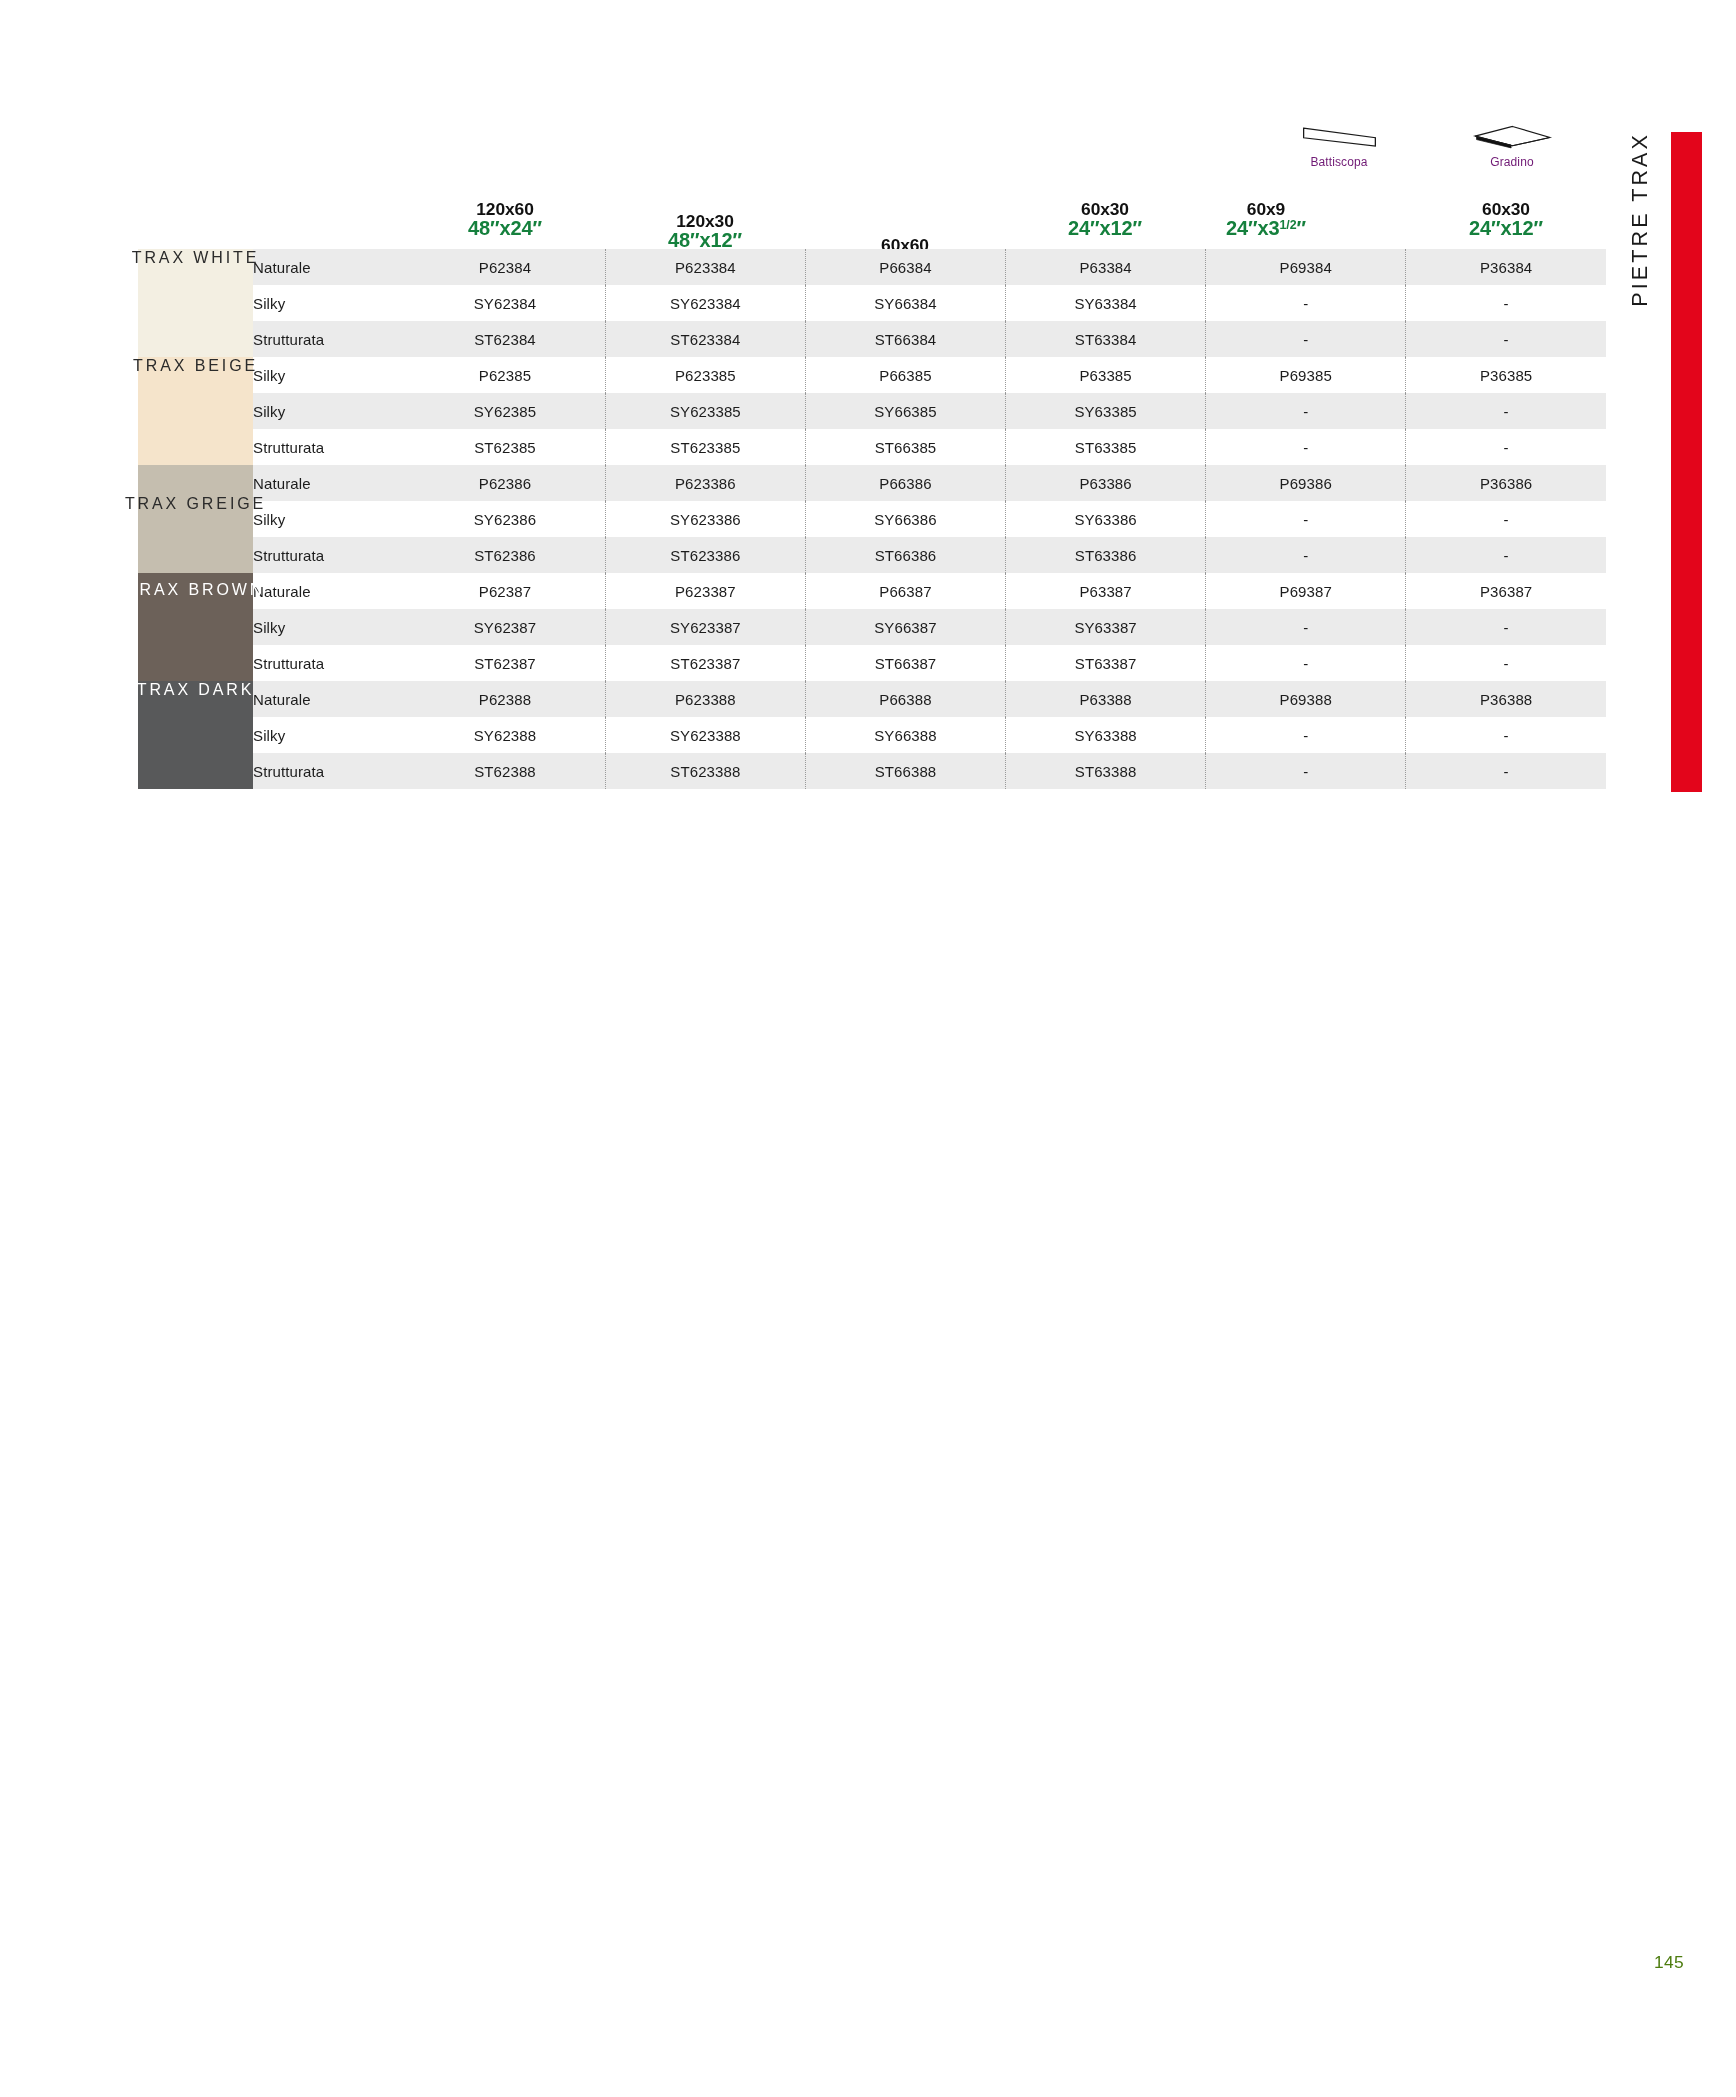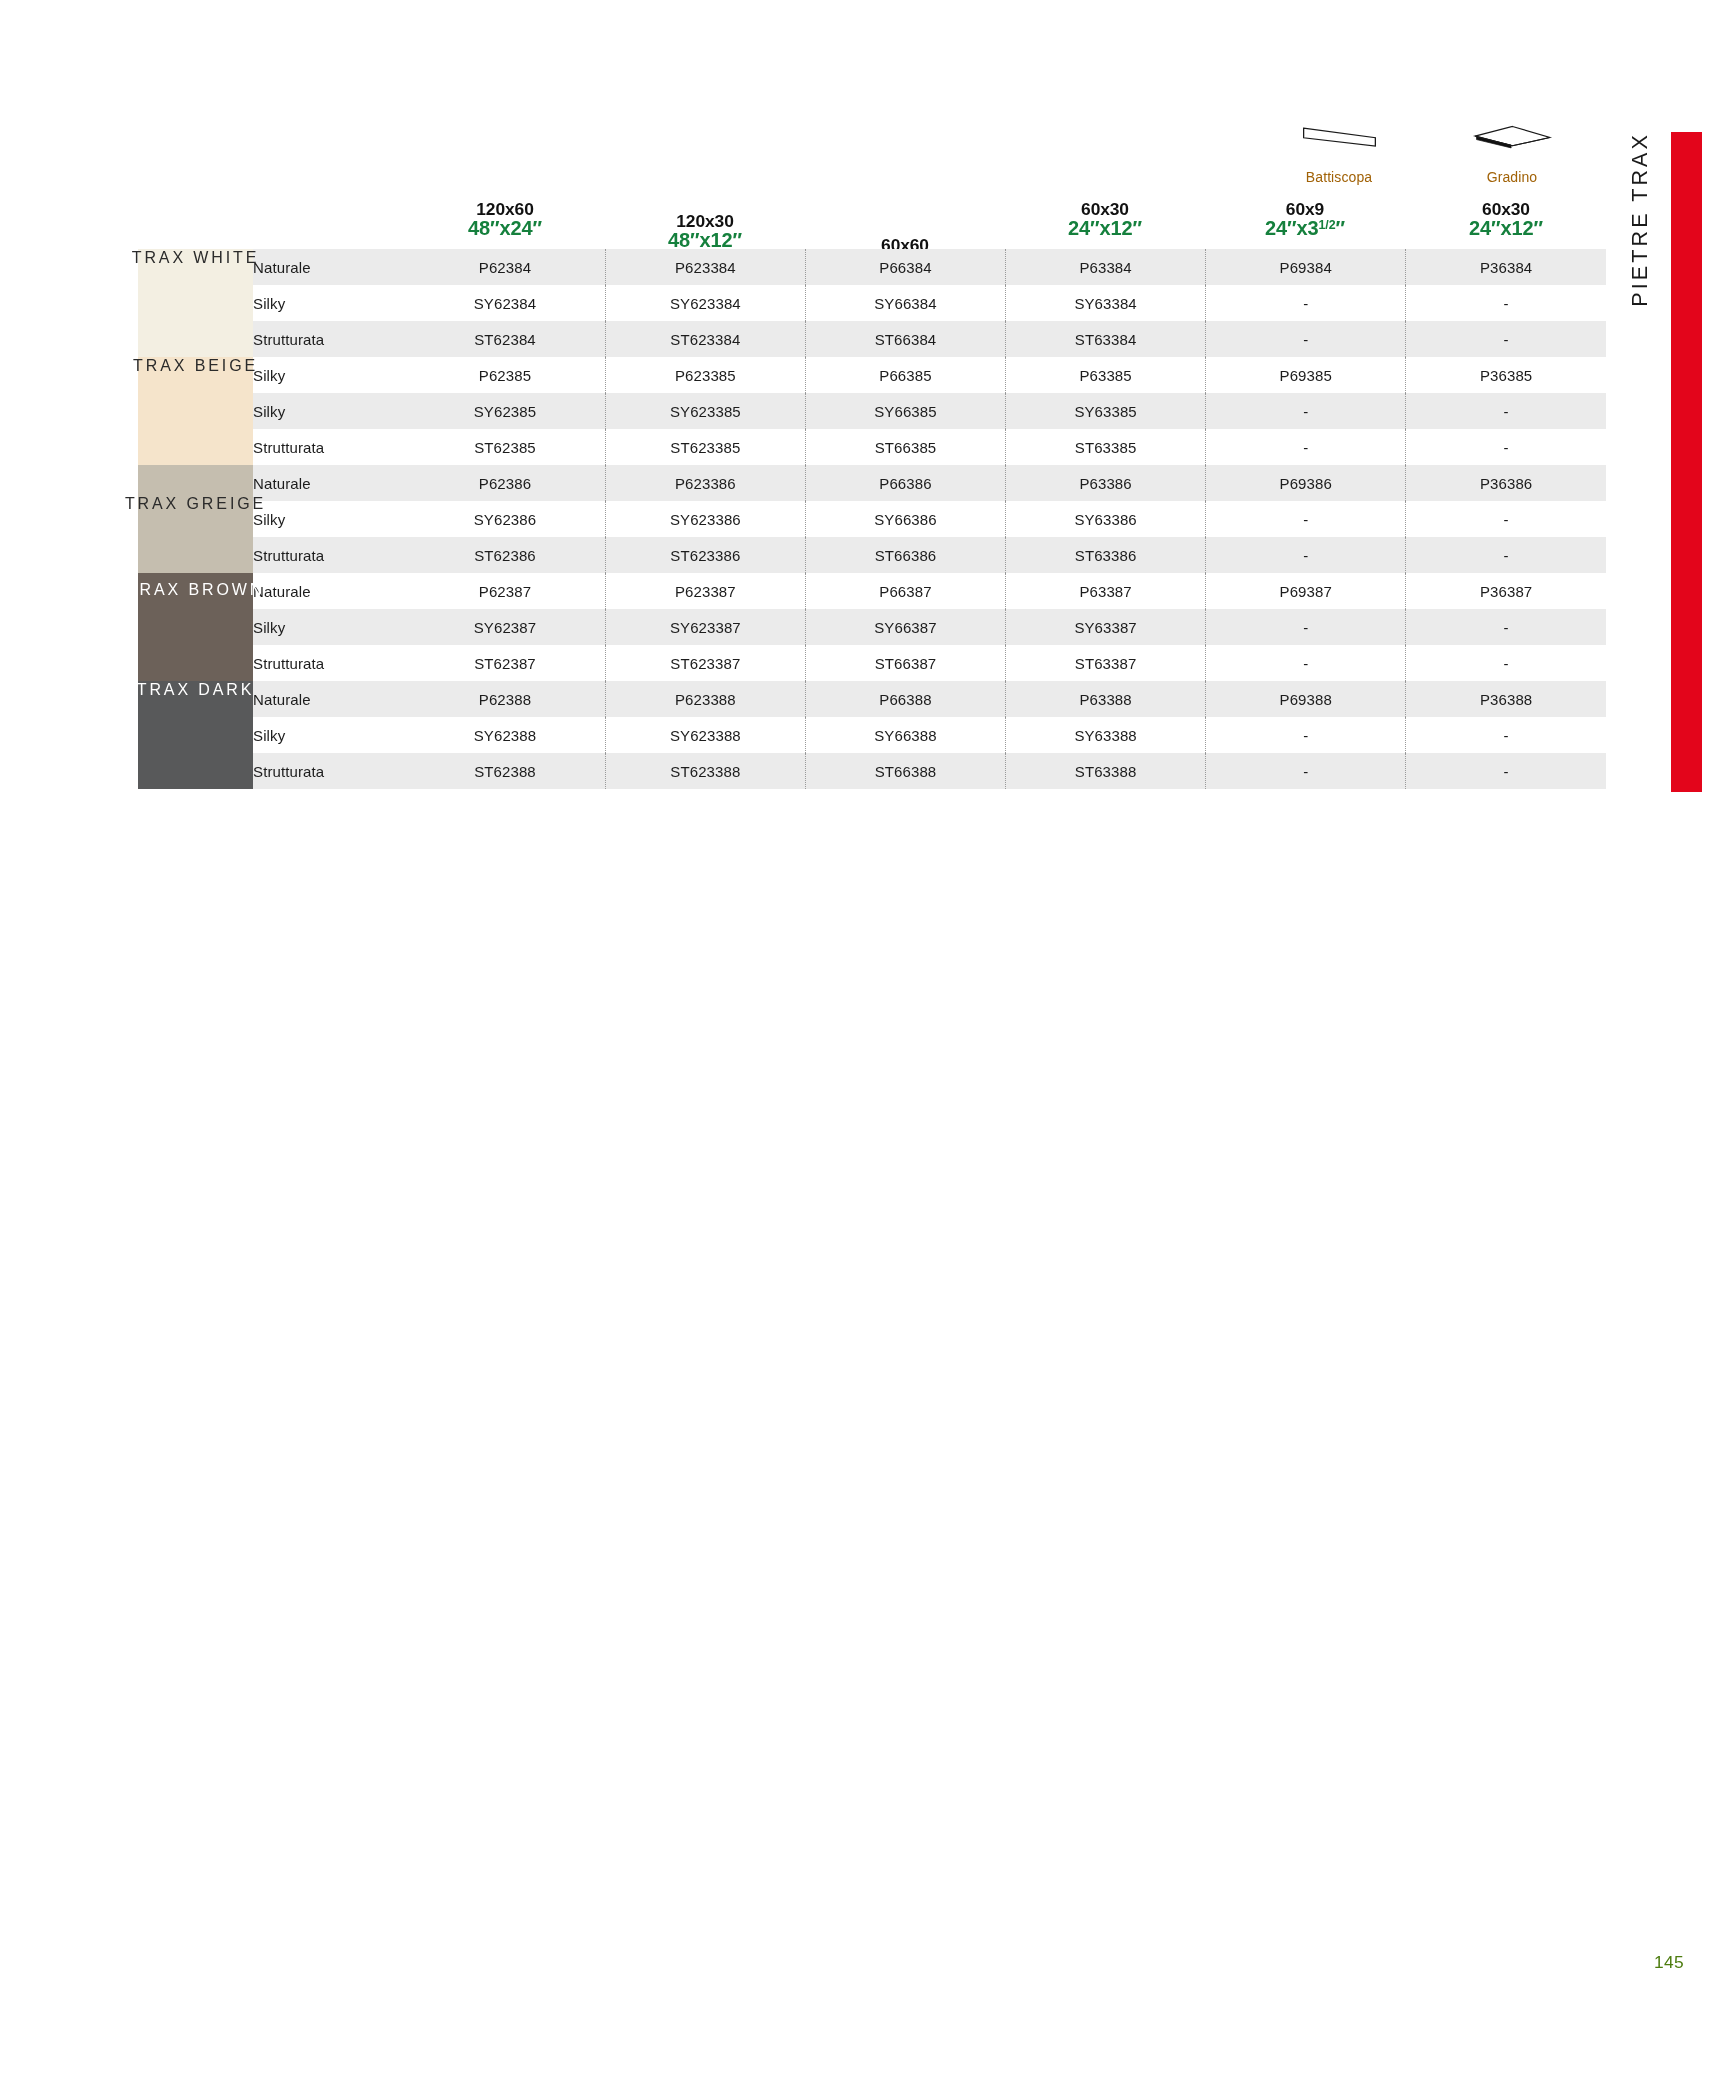--- a/index.html
+++ b/index.html
@@ -55,23 +55,23 @@
     letter-spacing: 0.3px;
   }
 
   
   .icon-block {
     position: absolute;
     width: 160px;
     text-align: center;
   }
   .icon-caption {
-    font-size: 14px;
-    color: #a16207;
-    margin-top: 14px;
+    font-size: 12px;
+    color: #701a75;
+    margin-top: 0;
     letter-spacing: 0.1px;
   }
   #icon-battiscopa { left: 1259px; top: 124px; }
   #icon-gradino    { left: 1432px; top: 122px; }
 
   
   #col-headers {
     position: absolute;
     left: 138px;
     top: 200px;
@@ -197,21 +197,21 @@
       <span class="imperial">48″x12″</span>
     </div>
     <div class="col-head" style="left: 667px; width: 200px; top: 0px; margin-top: 36px;">
       <span class="metric">60x60</span>
       <span class="imperial">24″x24″</span>
     </div>
     <div class="col-head" style="left: 867px; width: 200px; top: 0px;">
       <span class="metric">60x30</span>
       <span class="imperial">24″x12″</span>
     </div>
-    <div class="col-head" style="left: 1067px; width: 200px; top: 0px;">
+    <div class="col-head" style="left: 1028px; width: 200px; top: 0px;">
       <span class="metric">60x9</span>
       <span class="imperial">24″x3<sup>1/2</sup>″</span>
     </div>
     <div class="col-head" style="left: 1268px; width: 200px; top: 0px;">
       <span class="metric">60x30</span>
       <span class="imperial">24″x12″</span>
     </div>
   </div>
 
 <table id="tile-table">

